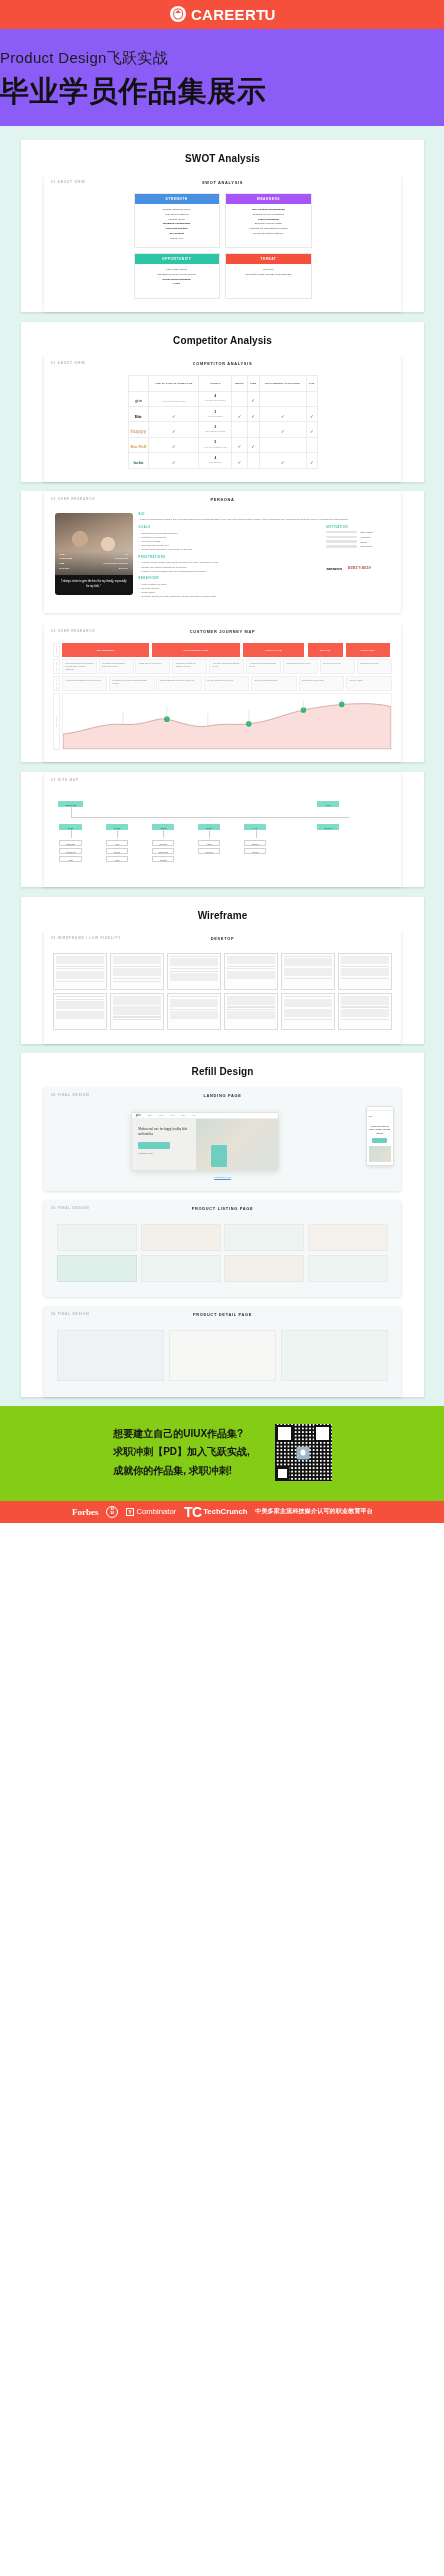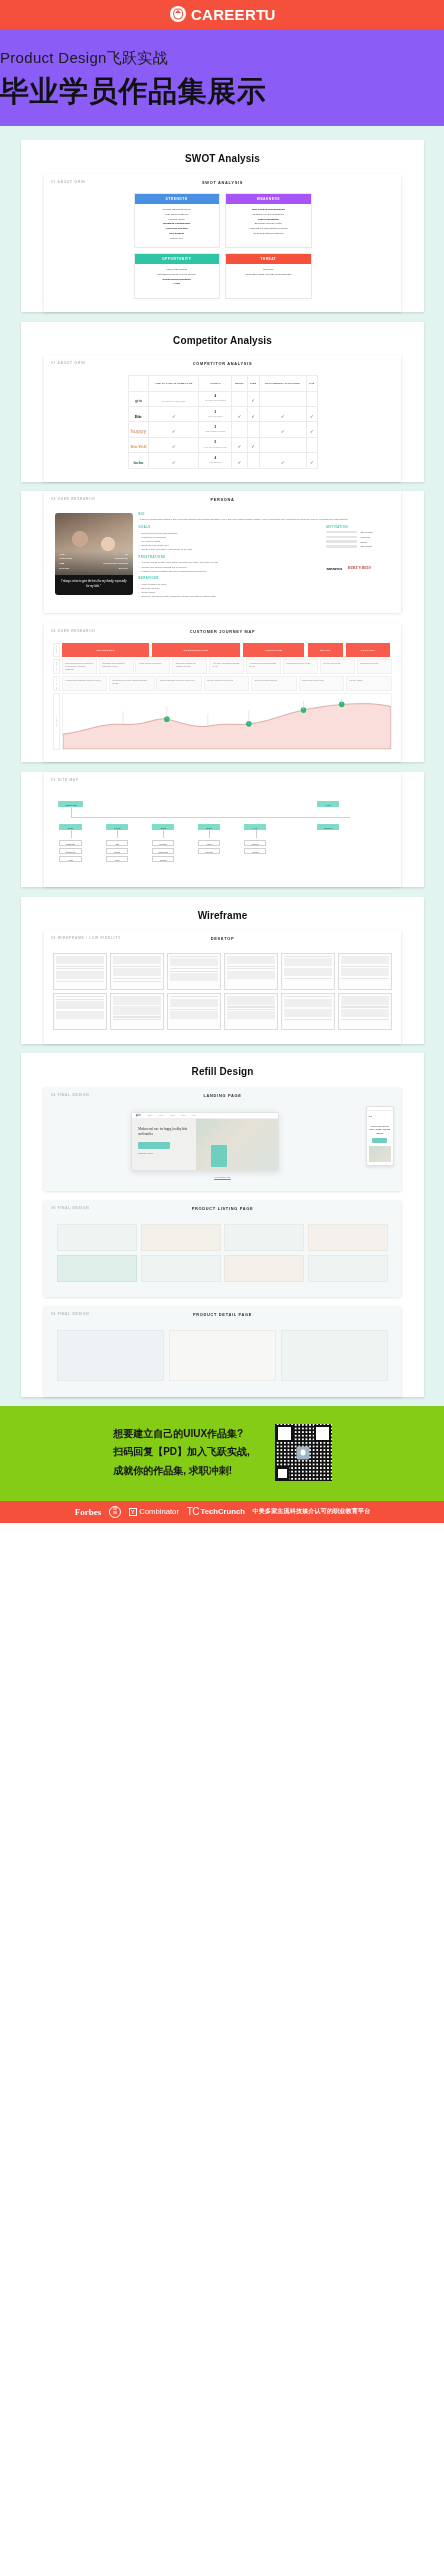--- a/index.html
+++ b/index.html
@@ -289,21 +289,21 @@
     font-size: 3.6px; display: flex; align-items: center; justify-content: center;
     line-height: 1; flex-direction: column; font-weight: bold;
   }
   .f-yc { display: flex; align-items: center; gap: 2.4px; }
   .f-yc-mark {
     width: 8.3px; height: 8.3px; border: 0.6px solid #fff; font-size: 5.3px;
     display: flex; align-items: center; justify-content: center; font-weight: bold;
   }
   .f-yc-text { font-size: 7.7px; }
   .f-tc { display: flex; align-items: center; gap: 1.8px; }
-  .f-tc-mark { font-size: 10px; font-weight: normal; letter-spacing: -0.6px; }
+  .f-tc-mark { font-size: 14px; font-weight: bold; letter-spacing: -0.6px; }
   .f-tc-text { font-size: 7.7px; font-weight: bold; }
   .f-cn { font-size: 6px; font-weight: bold; letter-spacing: 0.2px; }
 </style>
 </head>
 <body>
 
 <div class="page">
 
   <div class="topbar">
     <div class="logo-wrap">
@@ -812,21 +812,21 @@
             <div style="flex:1;height:51px;background:#f7f7f5;border:0.6px solid #ebebe8"></div>
             <div style="flex:1;height:51px;background:#eef4f2;border:0.6px solid #e4ebe9"></div>
           </div>
         </div>
       </div>
     </div>
 
     <div class="cta">
       <div class="cta-text">
         <div>想要建立自己的UIUX作品集?</div>
-        <div>扫码回复【PD】加入飞跃实战,</div>
+        <div>求职冲刺【PD】加入飞跃实战,</div>
         <div>成就你的作品集, 求职冲刺!</div>
       </div>
       <div class="qr">
         <span class="qr-bl"></span>
         <span class="qr-center">
             <i></i>
           </span>
       </div>
     </div>
   </div>

